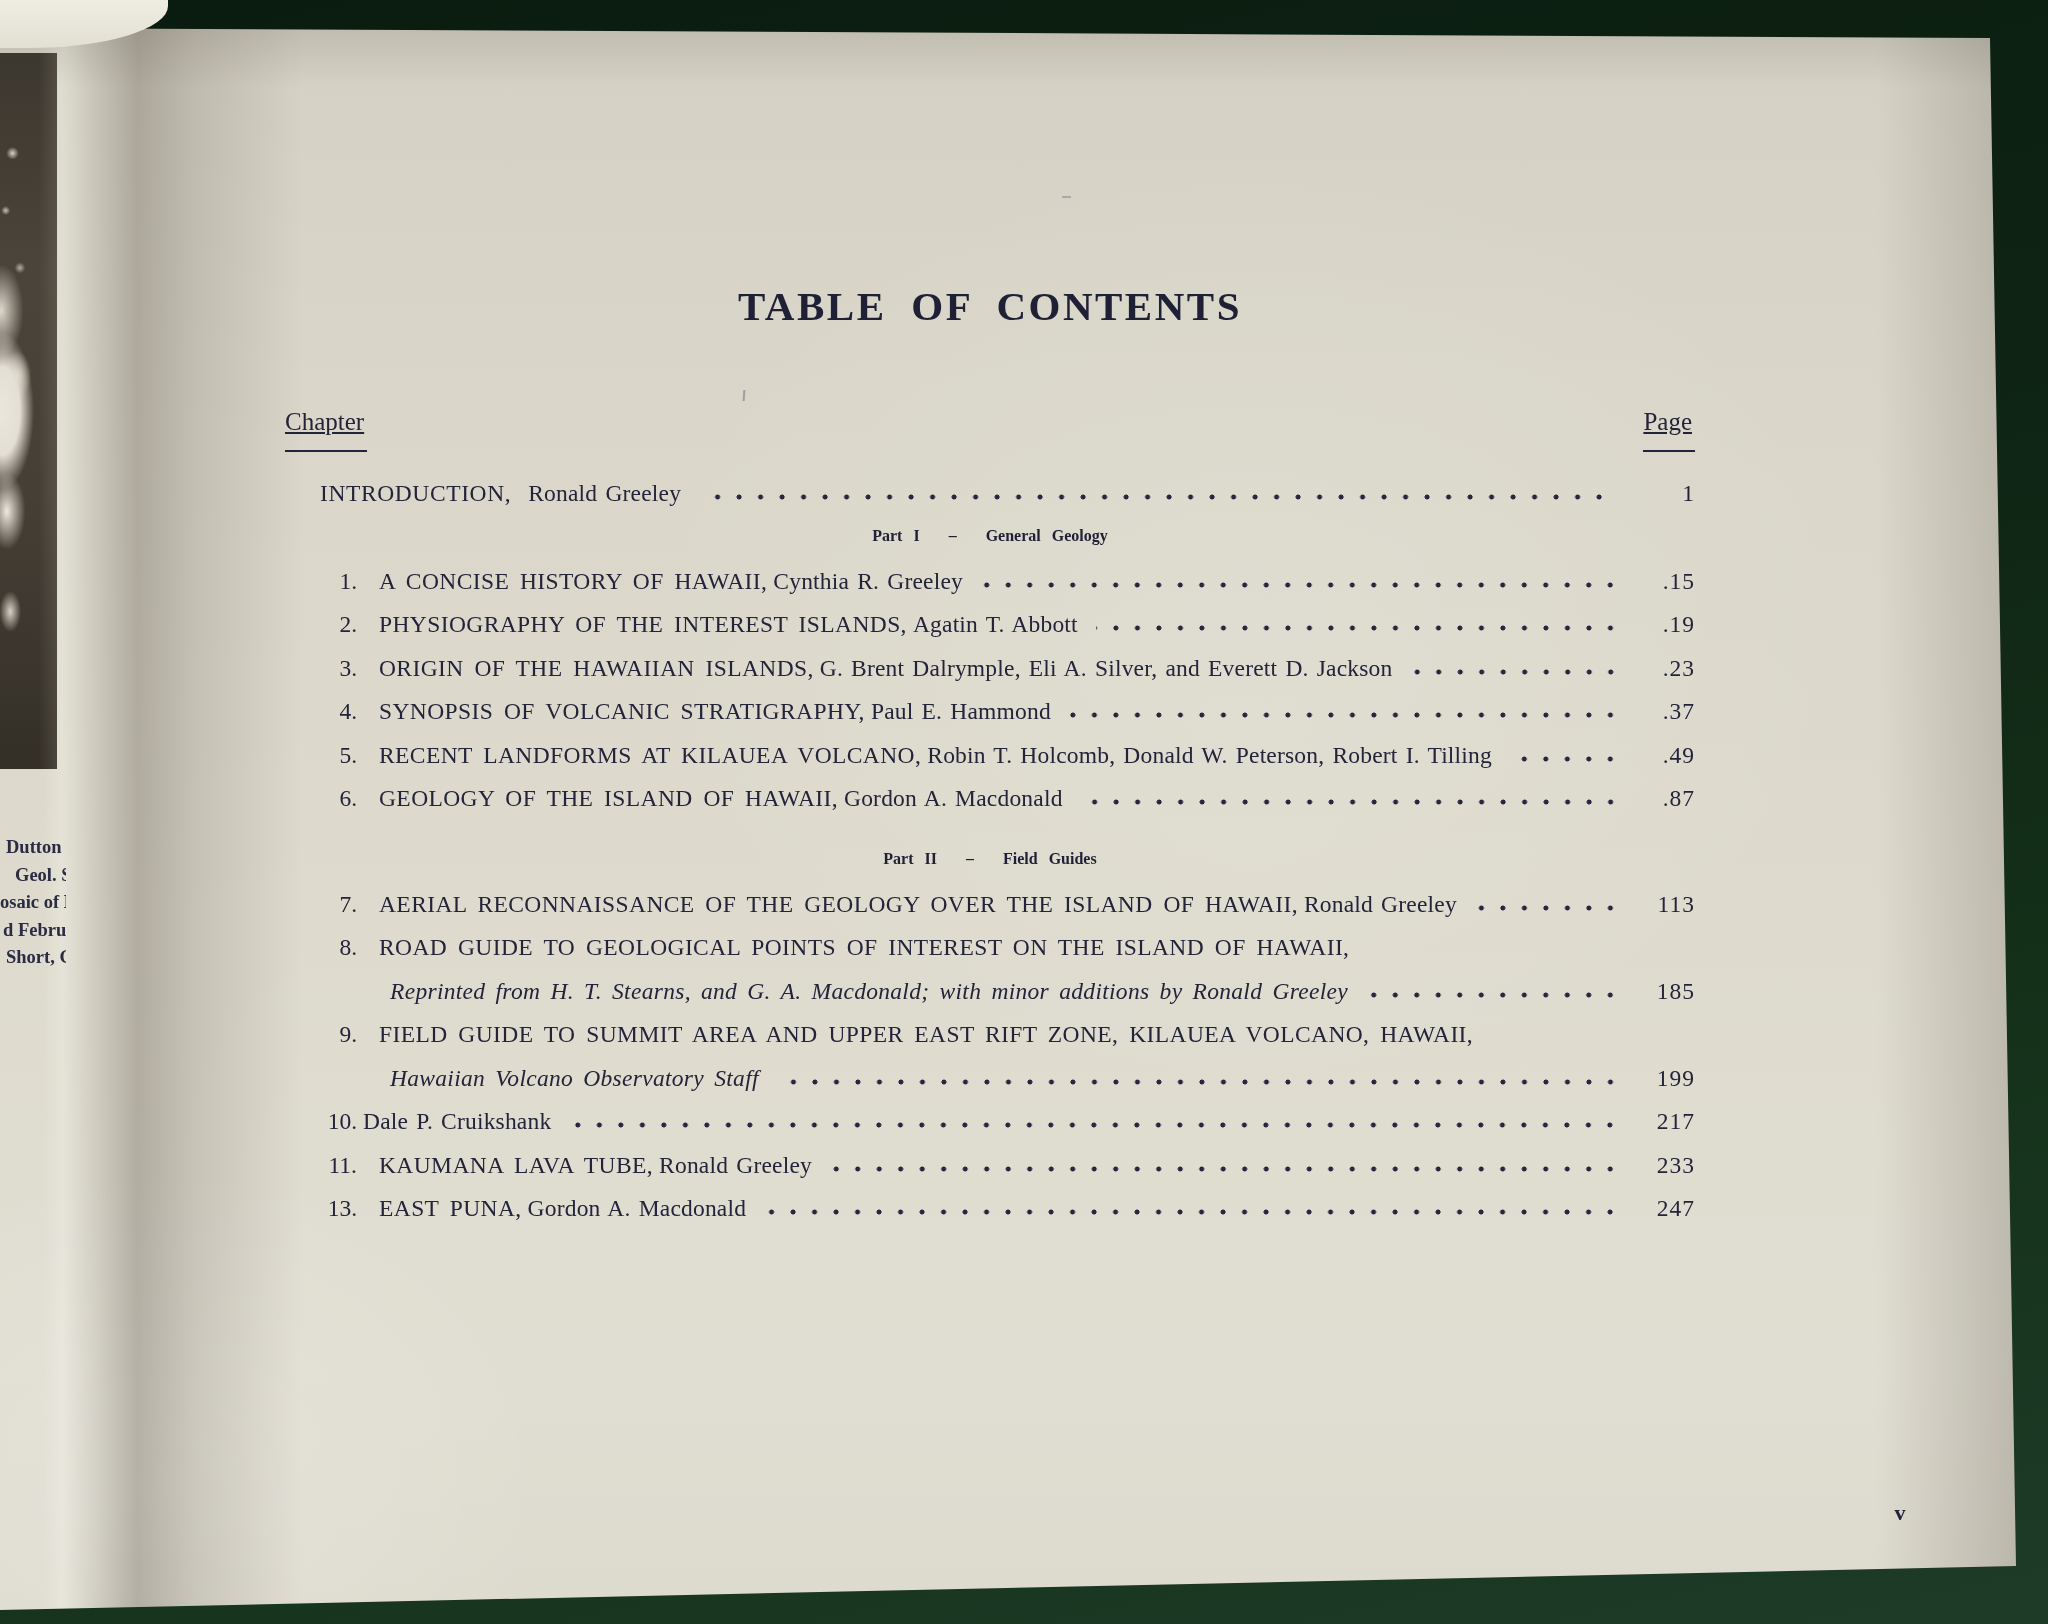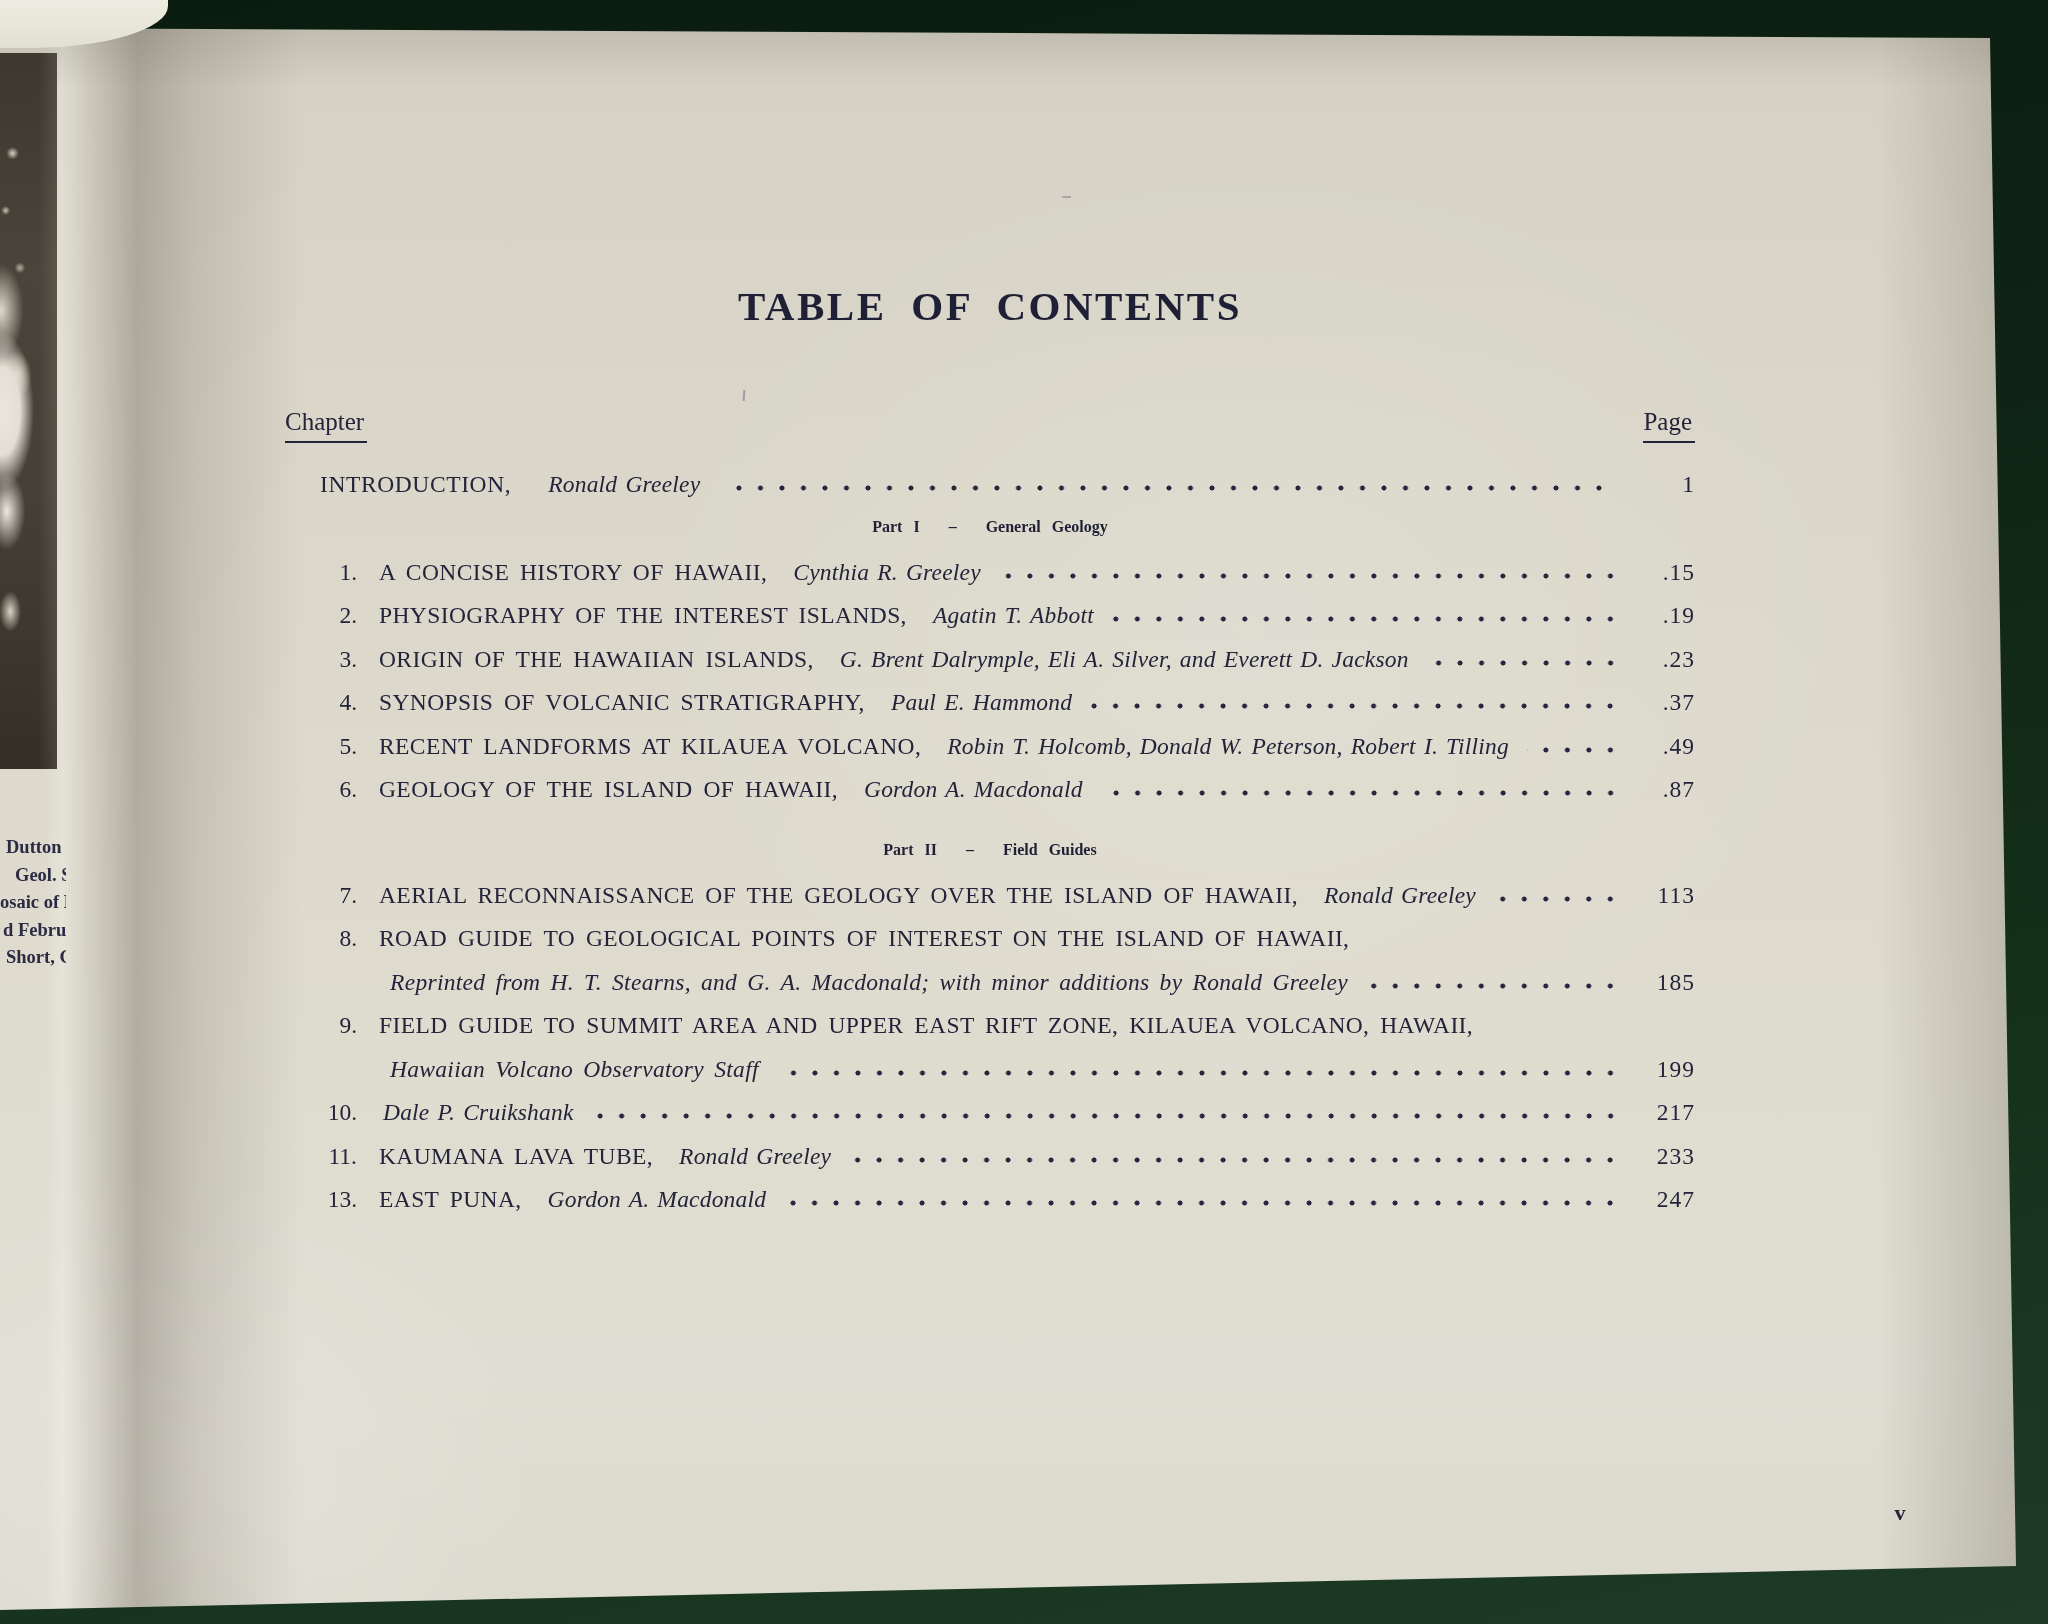--- a/index.html
+++ b/index.html
@@ -82,30 +82,30 @@
     font-size:23.5px;
   }
   .toc-title{
     text-align:center;font-weight:bold;font-size:41px;
     letter-spacing:2.5px;word-spacing:12px;color:#1f1f36;
   }
   .col-heads{
     display:flex;justify-content:space-between;align-items:flex-end;
     margin-top:78px;font-size:25px;
   }
-  .col-heads span{border-bottom:2px solid var(--ink);padding:0 3px 5px 0;}
+  .col-heads span{border-bottom:2px solid var(--ink);padding:0 3px 14px 0;text-decoration:underline;}
   .row{
     display:flex;align-items:baseline;height:43.5px;line-height:43.5px;
     white-space:nowrap;
   }
   .row.intro{margin-top:20px;padding-left:35px;gap:11px;}
   .num{flex:none;width:72px;text-align:right;}
   .ttl{letter-spacing:0.4px;word-spacing:4.5px;margin-left:22px;}
   .row.intro .ttl{margin-left:0;letter-spacing:0.6px;}
-  .auth{font-style:italic;margin-left:26px;letter-spacing:0.2px;word-spacing:2px;}
+  .auth{margin-left:6px;letter-spacing:0.2px;word-spacing:2px;}
   .leader{
     flex:1 1 auto;min-width:26px;height:10px;margin:0 10px 0 18px;
     background-image:radial-gradient(circle,#26263e 2.2px,rgba(0,0,0,0) 2.8px);
     background-size:21.5px 6px;background-repeat:repeat-x;
     background-position:right 0 bottom 1px;
   }
   .pg{flex:none;min-width:64px;text-align:right;letter-spacing:1px;}
   .part-head{
     text-align:center;font-weight:bold;font-size:16px;
     height:44px;line-height:40px;word-spacing:7px;color:#1f1f36;

